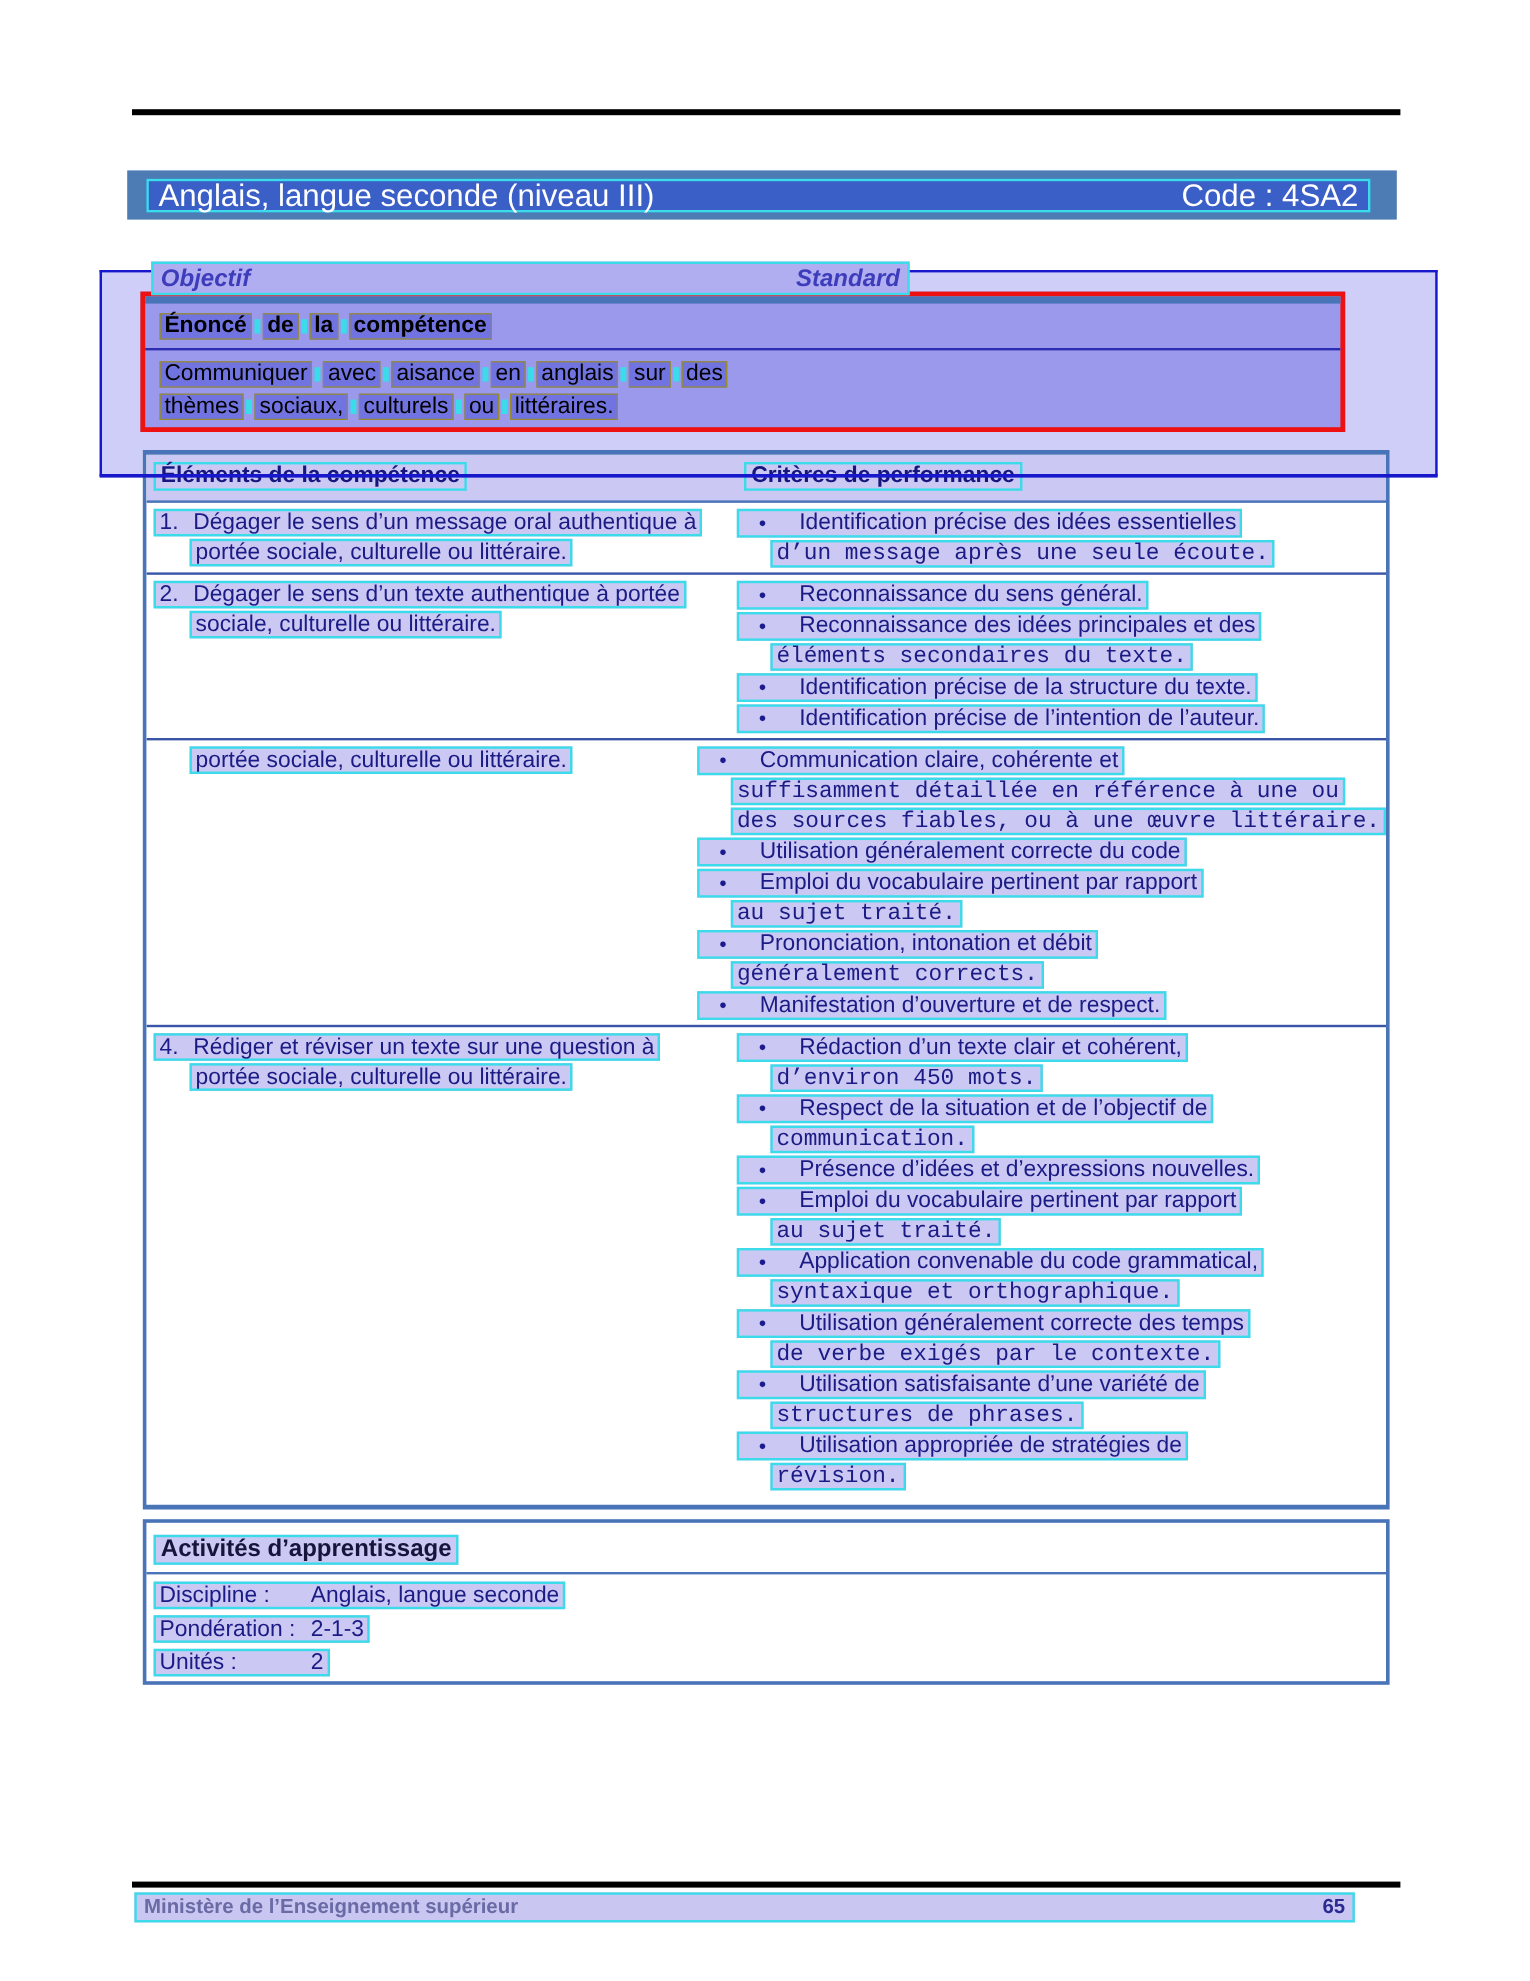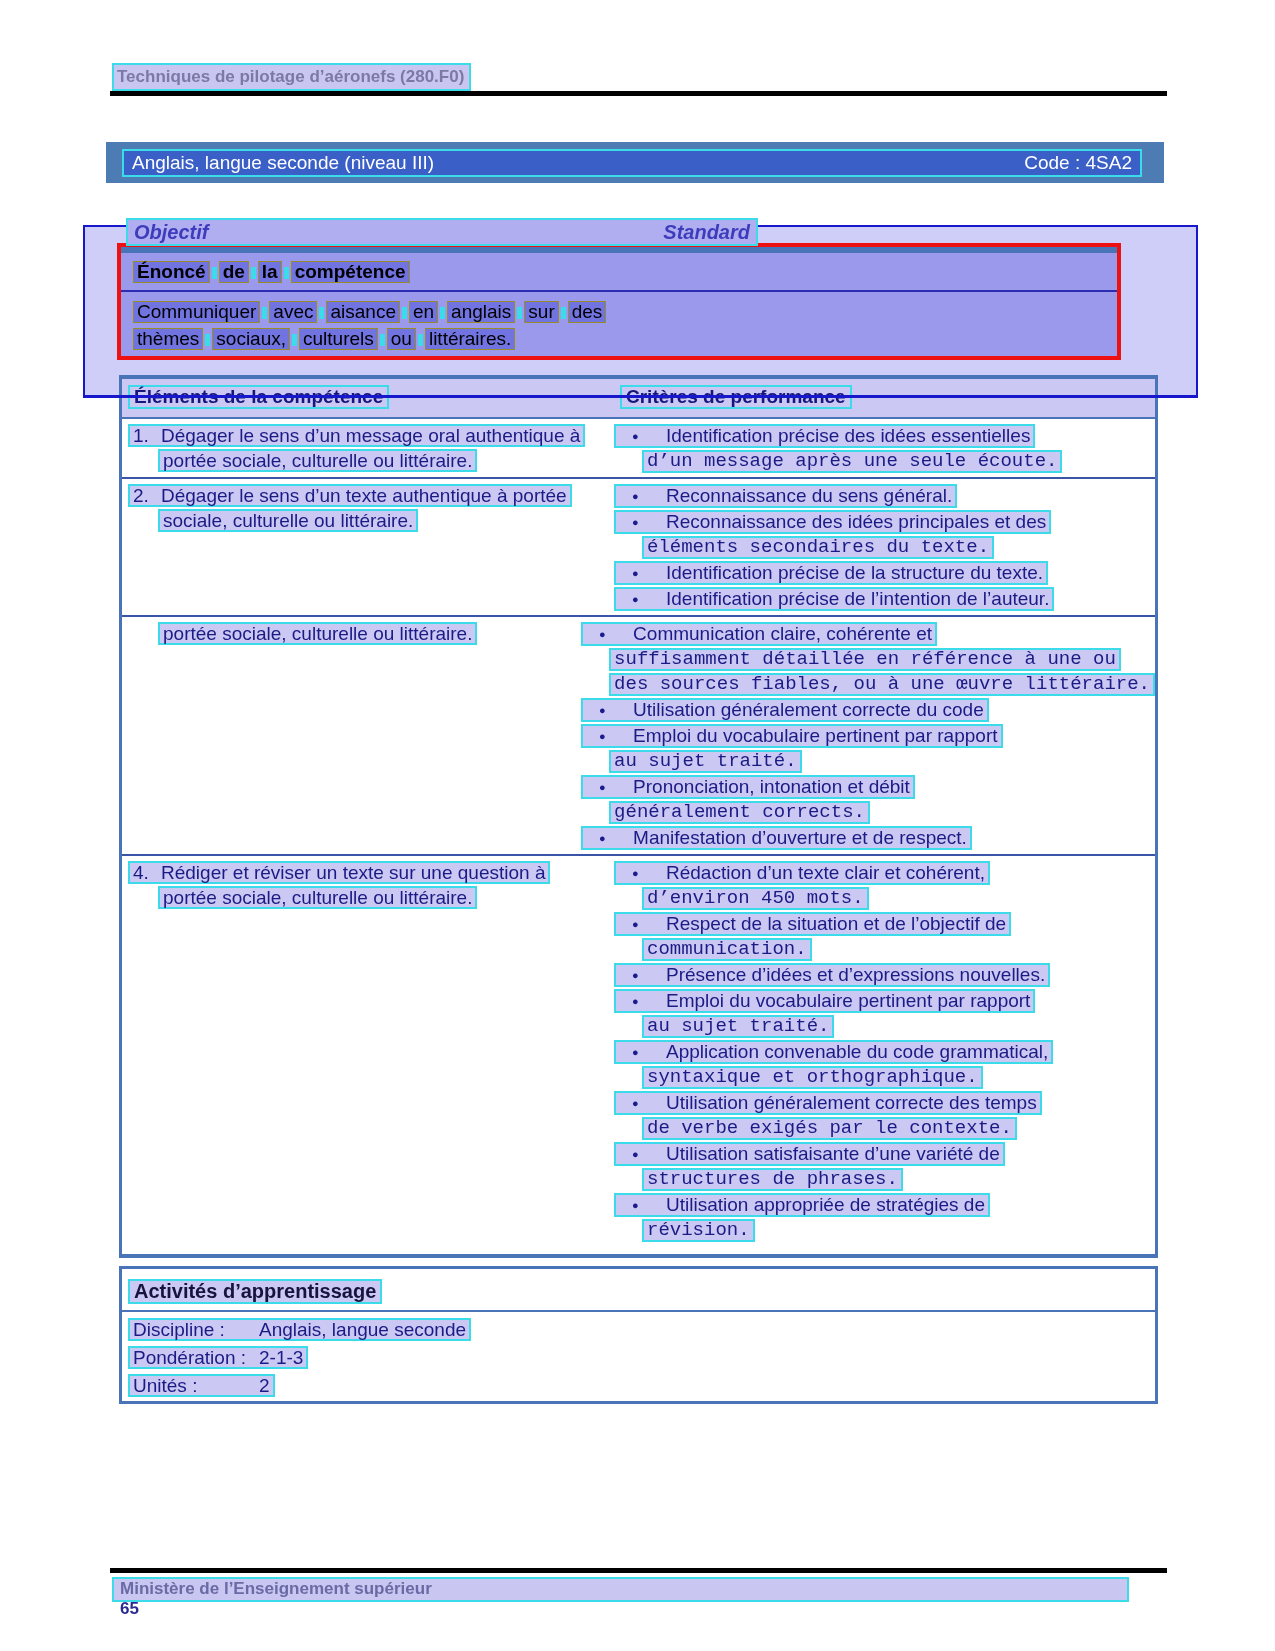--- a/index.html
+++ b/index.html
@@ -12,21 +12,21 @@
     position:absolute;left:112px;top:63px;height:23px;padding:1px 5px 0 3px;
     background:#c9c7f2;border:2px solid #3cdbe9;
     font-weight:bold;font-size:17px;line-height:22px;color:#7b7aa6;white-space:nowrap;
   }
   #rule-top{position:absolute;left:110px;top:91px;width:1057px;height:5px;background:#000;}
   
   #banner{position:absolute;left:106px;top:142px;width:1058px;height:41px;background:#4d7cb5;}
   #banner-strip{
     position:absolute;left:16px;right:22px;top:7px;bottom:6px;background:#3a5fc6;
     border:2px solid #3cdbe9;display:flex;justify-content:space-between;align-items:center;
-    padding:0 8px;color:#ffffff;font-size:19px;white-space:nowrap;
+    padding:0 8px;color:#ffffff;font-size:26px;white-space:nowrap;
   }
   
   #panel{
     position:absolute;left:83px;top:225px;width:1111px;height:170px;
     background:#cfcef8;border:2px solid #1717cc;border-bottom:none;z-index:1;
   }
   #panel-bottom-line{position:absolute;left:83px;top:395px;width:1115px;height:3px;background:#1717cc;z-index:5;}
   #obj-std-box{
     position:absolute;left:126px;top:218px;width:616px;height:24px;z-index:6;
     background:#b0adf0;border:2px solid #3cdbe9;display:flex;justify-content:space-between;
@@ -82,33 +82,30 @@
   }
   #act-divider{height:2px;background:#4a74b8;}
   #act-rows{padding:6px 0 0 6px;}
   .arow{margin-bottom:3px;}
   .albl{display:inline-block;min-width:126px;}
   
   #rule-bottom{position:absolute;left:110px;top:1568px;width:1057px;height:5px;background:#000;}
   #footer-box{
     position:absolute;left:112px;top:1577px;width:1001px;height:21px;
     background:#c9c6f1;border:2px solid #3cdbe9;display:flex;justify-content:space-between;
-    padding:0 6px;font-weight:bold;font-size:17px;line-height:20px;flex-direction:column;
+    padding:0 6px;font-weight:bold;font-size:17px;line-height:20px;
   }
   #footer-left{color:#6a6aa5;}
   #footer-page{color:#2a2a90;}
 </style>
 </head>
 <body>
 
 <div id="page">
 
-  <div id="doc-header-box">
-    <span>Techniques de pilotage d’aéronefs (280.F0)</span>
-  </div>
   <div id="rule-top"></div>
 
   <div id="banner">
     <div id="banner-strip">
       <span>Anglais, langue seconde (niveau III)</span>
       <span>Code : 4SA2</span>
     </div>
   </div>
 
   <div id="panel"></div>

